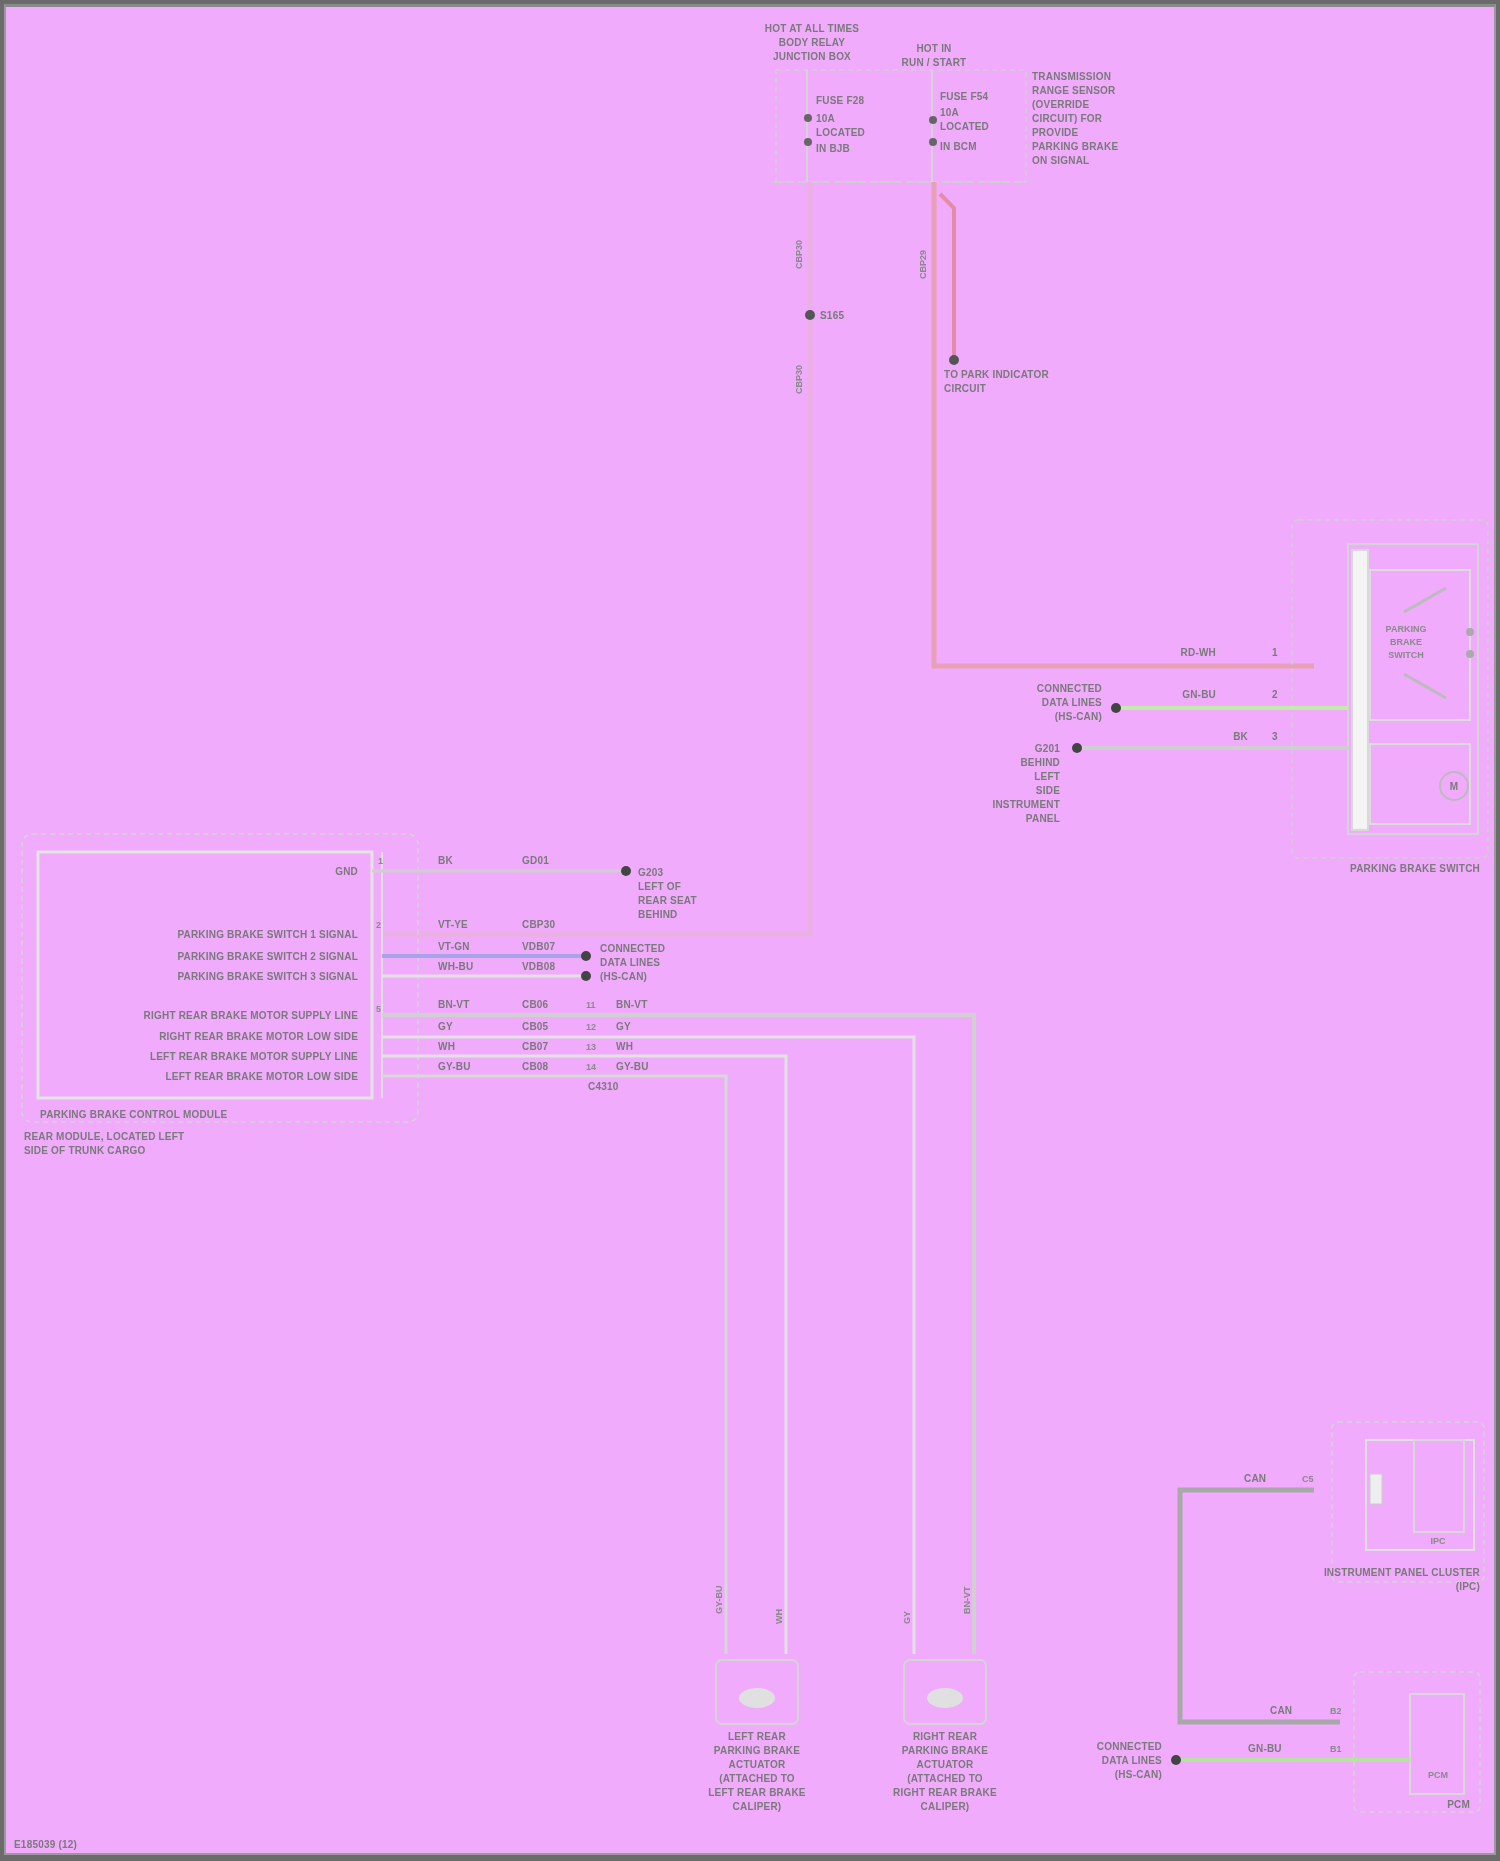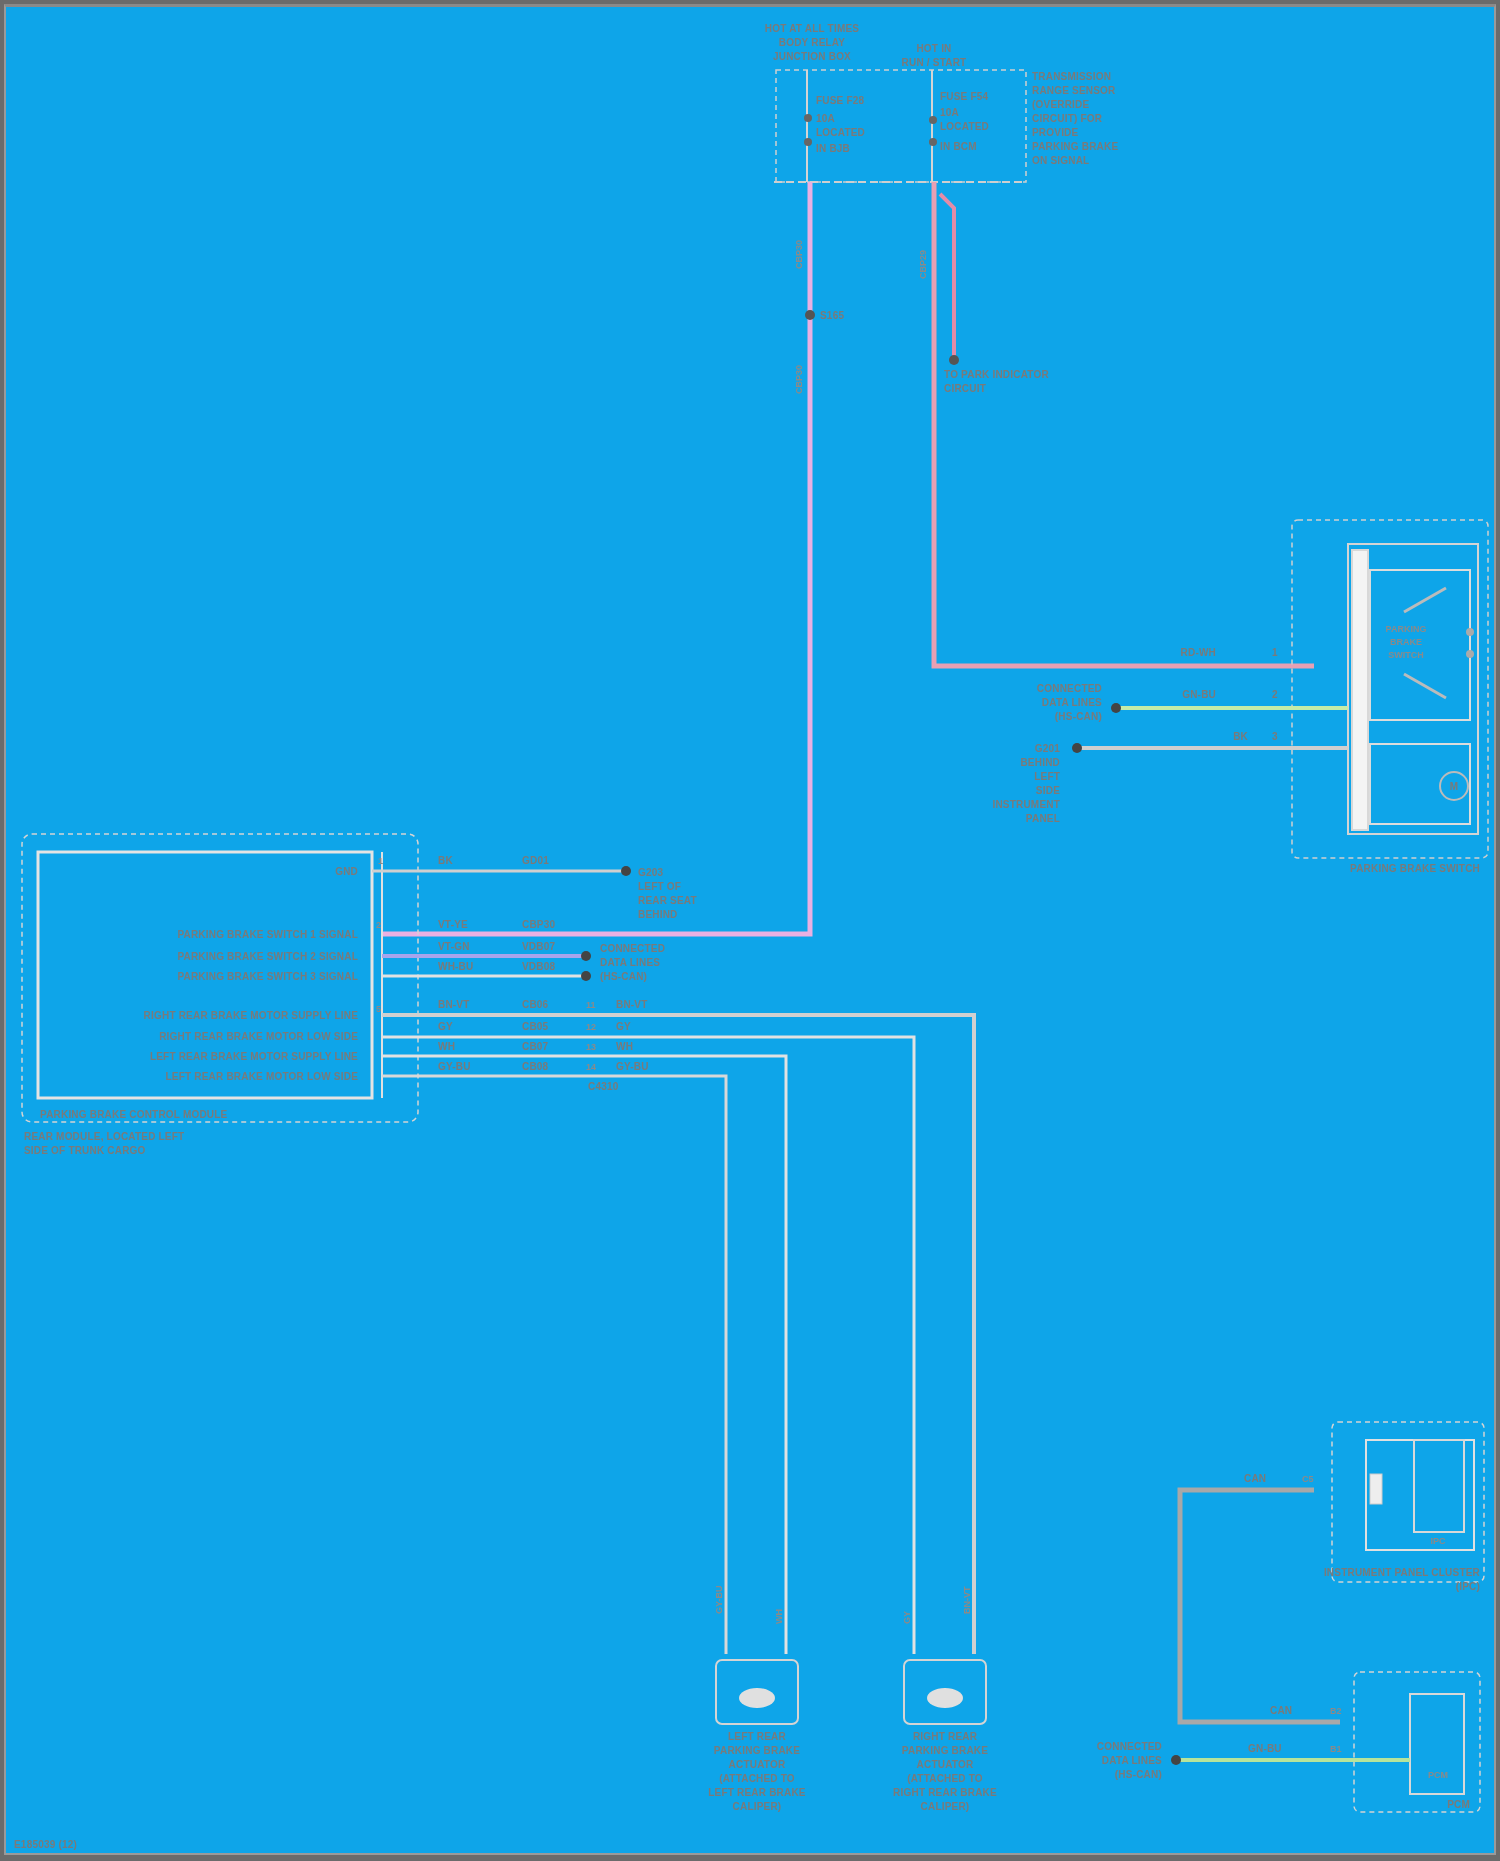--- a/index.html
+++ b/index.html
@@ -1,17 +1,17 @@
 <!DOCTYPE html>
 <html><head>
 <meta charset="utf-8">
 <style>
   html,body{margin:0;padding:0;background:#6b6b6b;}
   body{width:1500px;height:1861px;position:relative;overflow:hidden;font-family:"Liberation Sans",sans-serif;}
-  #canvas{position:absolute;left:4px;top:4px;width:1492px;height:1851px;background:#0ea5e9;text-decoration:underline;}
+  #canvas{position:absolute;left:4px;top:4px;width:1492px;height:1851px;background:#f0abfc;text-decoration:underline;}
   #canvas .frame{position:absolute;left:0;top:0;width:1492px;height:1851px;box-sizing:border-box;border:2px solid #9a9a9a;border-top:3px solid #8a8a8a;}
   svg{position:absolute;left:0;top:0;}
   .lbl{font-family:"Liberation Sans",sans-serif;font-size:10px;fill:#7a7a7a;font-weight:bold;letter-spacing:0.2px;}
   .lbl-s{font-family:"Liberation Sans",sans-serif;font-size:9px;fill:#8a8a8a;font-weight:bold;}
   .lbl-r{text-anchor:end;}
   .lbl-m{text-anchor:middle;}
 </style>
 </head>
 <body>
 

